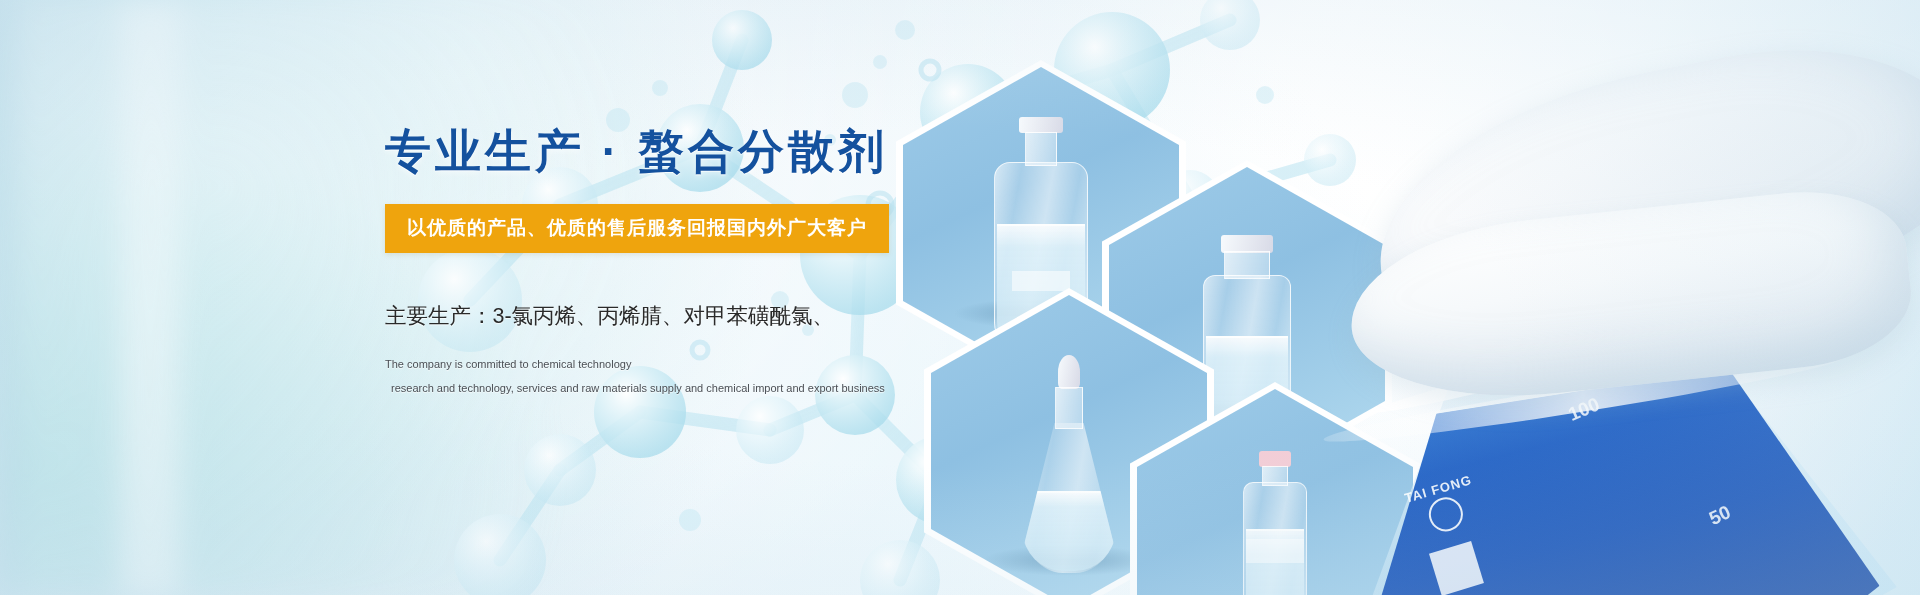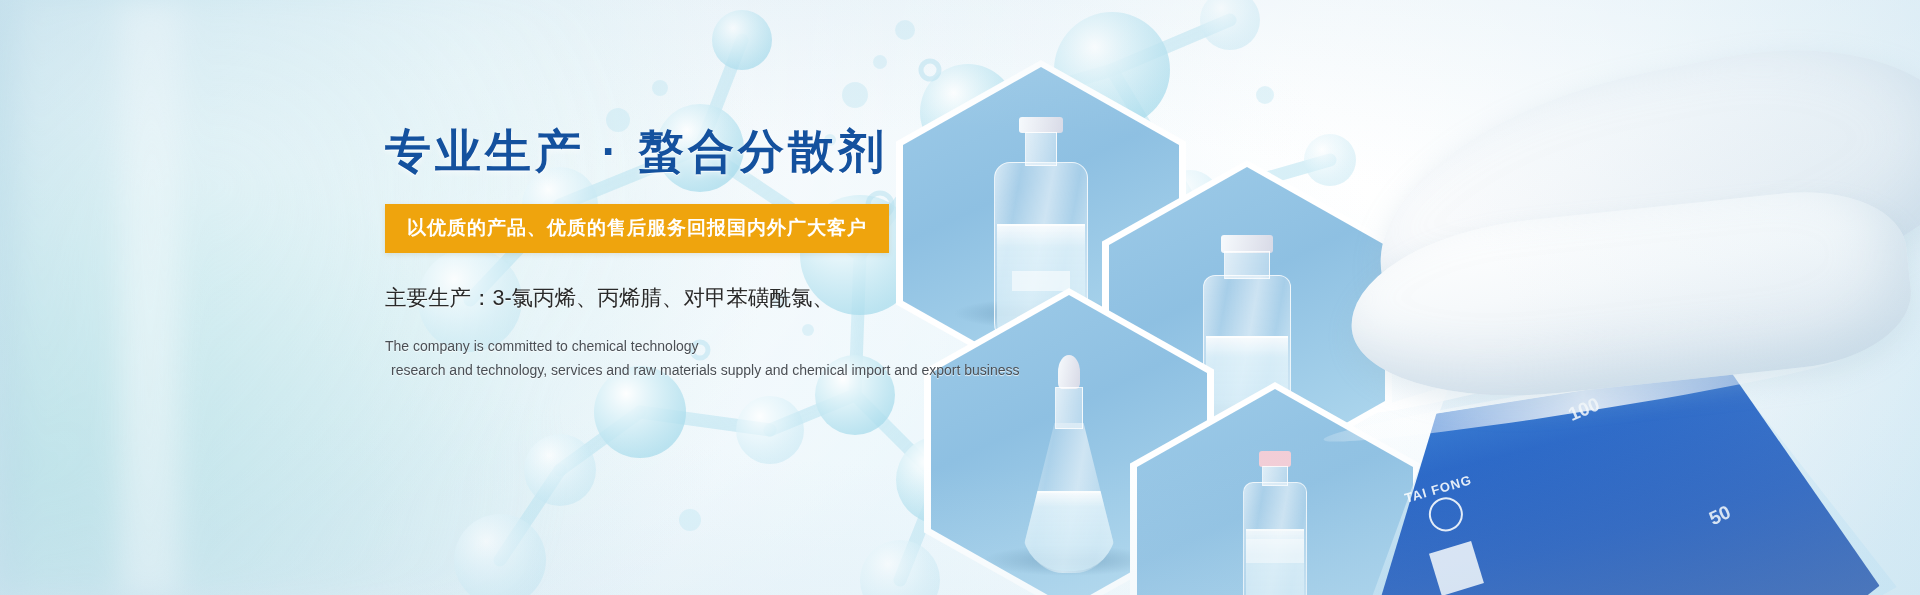--- a/index.html
+++ b/index.html
@@ -41,28 +41,28 @@
     text-shadow:0 1px 0 rgba(255,255,255,.75), 0 2px 6px rgba(255,255,255,.6);
     white-space:nowrap;
   }
   .ribbon{
     display:inline-block;background:#efa40d;color:#ffffff;
     font-size:19px;font-weight:bold;letter-spacing:1px;
     padding:11px 22px 12px 22px;margin-top:30px;white-space:nowrap;
     box-shadow:0 2px 5px rgba(120,90,10,.12);
     text-align:center;
   }
-  .prod{margin-top:27px;}
+  .prod{margin-top:45px;}
   .prod div{
     font-size:21.5px;color:#2a2a2a;line-height:36px;white-space:nowrap;
     text-shadow:0 1px 1px rgba(255,255,255,.8);
   }
   .eng{margin-top:18px;}
   .eng div{
-    font-size:14px;color:#4a4f55;line-height:24px;white-space:nowrap;
+    font-size:11px;color:#4a4f55;line-height:24px;white-space:nowrap;
     text-shadow:0 1px 1px rgba(255,255,255,.85);
   }
   .eng .l2{padding-left:6px;}
 
   
   .hexes{position:absolute;left:880px;top:30px;width:1040px;height:565px;}
   .hexwrap{position:absolute;
     clip-path:polygon(50% 0%,100% 25%,100% 75%,50% 100%,0% 75%,0% 25%);
     background:#ffffff;
     filter:drop-shadow(0 5px 10px rgba(80,120,150,.22));}

